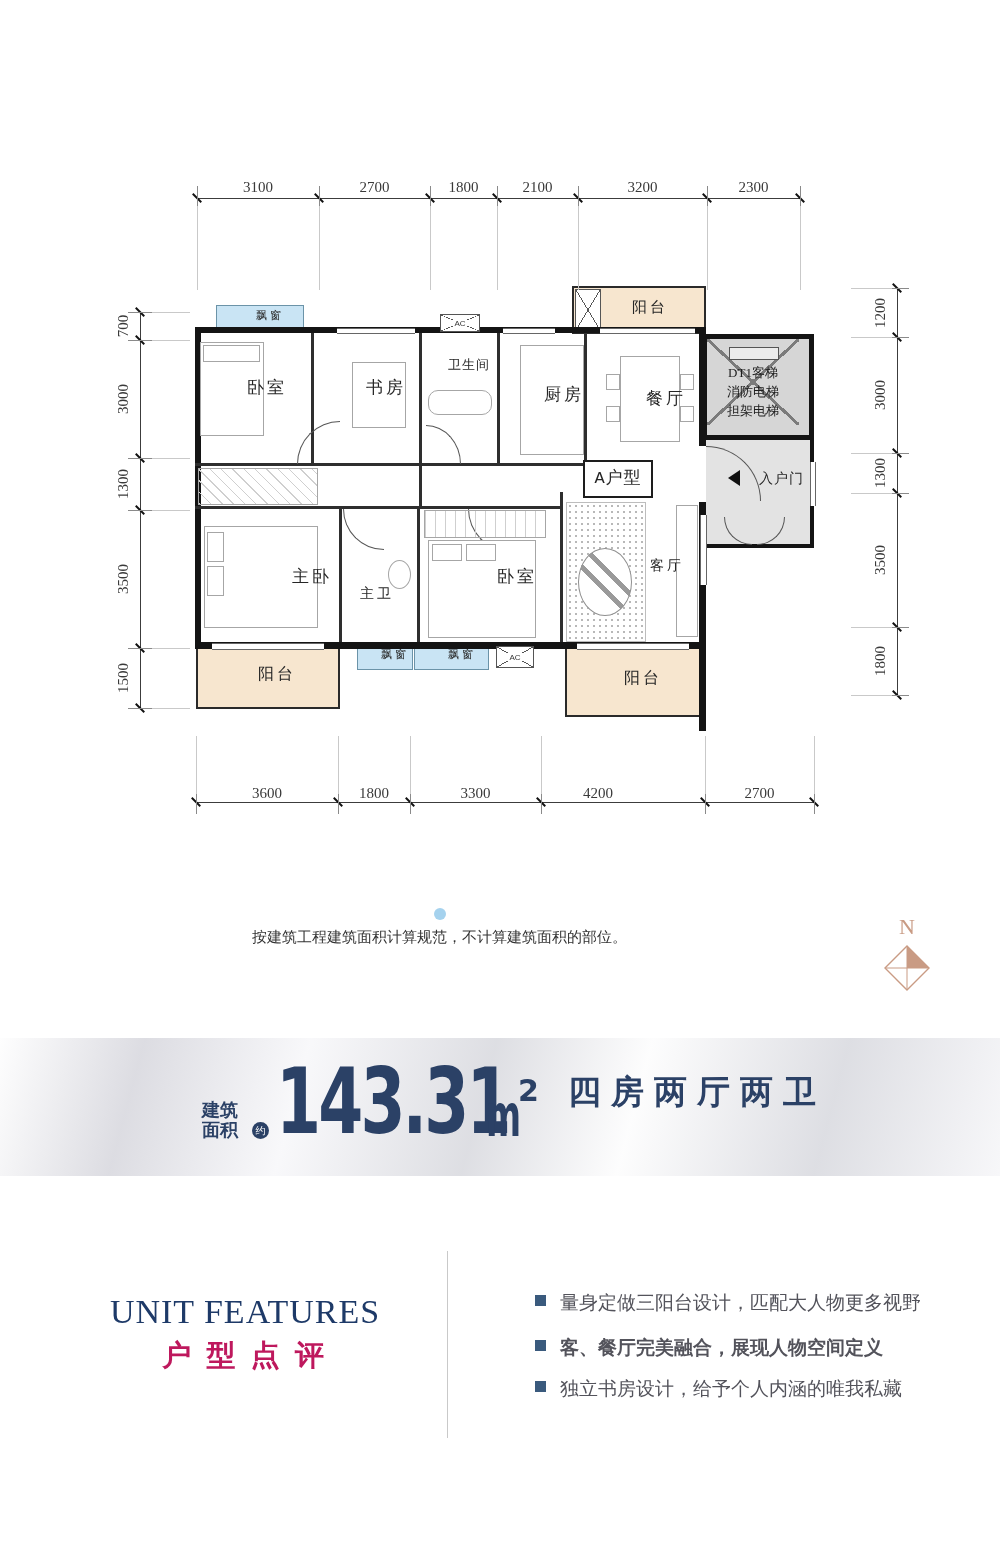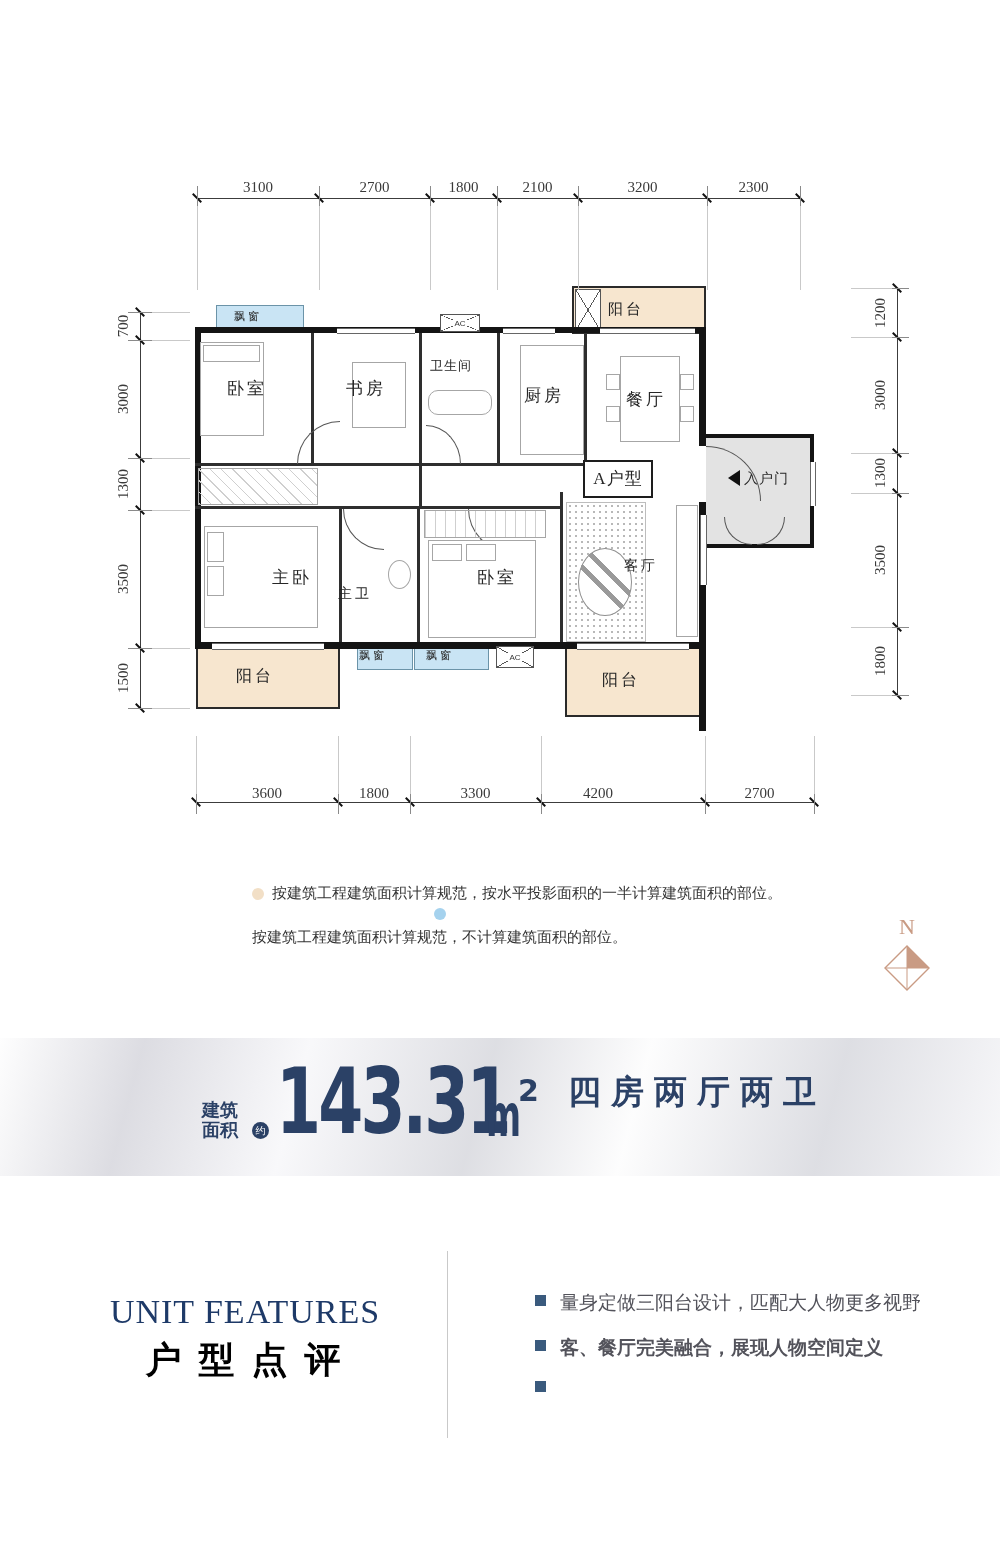--- a/index.html
+++ b/index.html
@@ -11,21 +11,21 @@
   .win{position:absolute;background:#fff;border-top:1px solid #666;border-bottom:1px solid #666;}
   .winv{position:absolute;background:#fff;border-left:1px solid #666;border-right:1px solid #666;}
   .fill{position:absolute;}
   .furn{position:absolute;border:1px solid #a6a6a6;background:#fff;}
   .arc{position:absolute;}
   .xlines{background-image:
       linear-gradient(to top right, transparent 48.8%, #555 48.8%, #555 51.2%, transparent 51.2%),
       linear-gradient(to bottom right, transparent 48.8%, #555 48.8%, #555 51.2%, transparent 51.2%);}
   .xbox{position:absolute;border:1px solid #555;background-color:#fff;display:flex;align-items:center;justify-content:center;
         font-size:8px;color:#333;}
-  .rl{position:absolute;font-family:Liberation Serif, serif;color:#262626;text-align:left;
+  .rl{position:absolute;font-family:Liberation Mono, monospace;color:#262626;text-align:right;
       letter-spacing:3px;line-height:1.2;}
   .dimtxt{font-family:"Liberation Serif",serif;font-size:15px;color:#3a3a3a;line-height:16px;}
   .legend-row{position:absolute;display:flex;align-items:center;gap:8px;}
   .legend-dot{width:12px;height:12px;border-radius:50%;flex:0 0 auto;}
   .legend-text{font-family:"Liberation Serif",serif;font-size:15px;color:#333;}
   .banner{position:absolute;left:0;top:1038px;width:1000px;height:138px;
      background:
        linear-gradient(105deg, rgba(255,255,255,.95) 0%, rgba(205,205,214,.45) 14%, rgba(250,250,252,.9) 30%,
          rgba(200,202,210,.35) 48%, rgba(255,255,255,.9) 63%, rgba(204,206,214,.4) 82%, rgba(248,248,250,.95) 100%),
        #e9e9ec;}
@@ -79,20 +79,29 @@
 
     <div class="abs" style="left:699px;top:446px;width:7px;height:56px;background:#fff;"></div>
     <div class="arc" style="left:706px;top:446px;width:54px;height:54px;border-top:1px solid #555;border-right:1px solid #555;border-top-right-radius:100%;"></div>
     <div class="arc" style="left:297px;top:421px;width:42px;height:42px;border-top:1px solid #555;border-left:1px solid #555;border-top-left-radius:100%;"></div>
     <div class="arc" style="left:343px;top:509px;width:40px;height:40px;border-bottom:1px solid #555;border-left:1px solid #555;border-bottom-left-radius:100%;"></div>
     <div class="arc" style="left:468px;top:509px;width:42px;height:42px;border-bottom:1px solid #555;border-left:1px solid #555;border-bottom-left-radius:100%;"></div>
     <div class="arc" style="left:426px;top:425px;width:34px;height:38px;border-top:1px solid #555;border-right:1px solid #555;border-top-right-radius:100%;"></div>
     <div class="arc" style="left:724px;top:517px;width:27px;height:27px;border-bottom:1px solid #555;border-left:1px solid #555;border-bottom-left-radius:100%;"></div>
     <div class="arc" style="left:757px;top:517px;width:27px;height:27px;border-bottom:1px solid #555;border-right:1px solid #555;border-bottom-right-radius:100%;"></div>
 
+    <div class="abs" style="left: 702px; top: 334px; width: 102px; height: 96px; border: 5px solid rgb(20, 20, 20); background: rgb(214, 214, 214);">
+      <div class="abs xlines" style="left:0;top:0;width:92px;height:86px;opacity:.7;"></div>
+      <div class="abs" style="left:22px;top:8px;width:48px;height:11px;border:1px solid #555;background:#ececec;"></div>
+      <div class="abs" style="left:0;top:24px;width:92px;text-align:center;font-family:'Liberation Serif',serif;font-size:13px;line-height:19px;color:#1d1d1d;">
+        <div>DT1客梯</div>
+        <div>消防电梯</div>
+        <div>担架电梯</div>
+      </div>
+    </div>
 
     <div class="furn" style="left:200px;top:342px;width:62px;height:92px;"></div>
     <div class="furn" style="left:203px;top:345px;width:55px;height:15px;"></div>
     <div class="furn" style="left:352px;top:362px;width:52px;height:64px;"></div>
     <div class="furn" style="left:428px;top:390px;width:62px;height:23px;border-radius:10px;"></div>
     <div class="furn" style="left:520px;top:345px;width:62px;height:108px;"></div>
     <div class="furn" style="left:620px;top:356px;width:58px;height:84px;"></div>
     <div class="furn" style="left:606px;top:374px;width:12px;height:14px;"></div>
     <div class="furn" style="left:680px;top:374px;width:12px;height:14px;"></div>
     <div class="furn" style="left:606px;top:406px;width:12px;height:14px;"></div>
@@ -237,24 +246,20 @@
         <div class="abs " style="left:885px;top:695px;width:24px;height:1px;background:#8a8a8a"></div>
         <div class="abs " style="left:851px;top:695px;width:41px;height:1px;background:#c9c9c9"></div>
         <div class="abs dimtxt" style="left:845px;top:304.5px;width:70px;height:16px;text-align:center;transform:rotate(-90deg)">1200</div>
         <div class="abs dimtxt" style="left:845px;top:387px;width:70px;height:16px;text-align:center;transform:rotate(-90deg)">3000</div>
         <div class="abs dimtxt" style="left:845px;top:465px;width:70px;height:16px;text-align:center;transform:rotate(-90deg)">1300</div>
         <div class="abs dimtxt" style="left:845px;top:552px;width:70px;height:16px;text-align:center;transform:rotate(-90deg)">3500</div>
         <div class="abs dimtxt" style="left:845px;top:653px;width:70px;height:16px;text-align:center;transform:rotate(-90deg)">1800</div>
       </div>
   </div>
 
-  <div class="legend-row" style="left:252px;top:884px;">
-    <div class="legend-dot" style="background: rgb(242, 223, 198);"></div>
-    <div class="legend-text">按建筑工程建筑面积计算规范，按水平投影面积的一半计算建筑面积的部位。</div>
-  </div>
   <div class="legend-row" style="left:252px;top:908px;flex-direction:column;">
     <div class="legend-dot" style="background: rgb(165, 210, 238);"></div>
     <div class="legend-text">按建筑工程建筑面积计算规范，不计算建筑面积的部位。</div>
   </div>
 
   <div class="abs" style="left:880px;top:914px;width:54px;height:86px;text-align:center;">
     <div style="font-family:'Liberation Serif',serif;font-size:22px;color:#c99b84;line-height:26px;">N</div>
     <svg width="48" height="48" viewBox="0 0 48 48" style="margin-top:4px;">
       <polygon points="24,2 46,24 24,46 2,24" fill="none" stroke="#c99b84" stroke-width="1.4"></polygon>
       <line x1="24" y1="2" x2="24" y2="46" stroke="#c99b84" stroke-width="1"></line>
@@ -269,28 +274,29 @@
       <div>面积</div>
     </div>
     <div class="abs" style="left: 252px; top: 84px; width: 17px; height: 17px; border-radius: 50%; color: rgb(255, 255, 255); font-size: 10px; line-height: 17px; text-align: center; background: rgb(43, 65, 102);">约</div>
     <div class="abs navy" style="left:276px;top:19px;font-size:90px;font-weight:bold;letter-spacing:-4px;line-height:1;font-family:'DejaVu Sans',sans-serif;transform:scaleX(0.72);transform-origin:left top;">143.31</div>
     <div class="abs navy" style="left:486px;top:49px;font-size:58px;font-weight:bold;line-height:1;font-family:'DejaVu Sans',sans-serif;transform:scaleX(0.58);transform-origin:left top;">m</div>
     <div class="abs navy" style="left:518px;top:38px;font-size:30px;font-weight:bold;line-height:1;font-family:'DejaVu Sans',sans-serif;">2</div>
     <div class="abs navy" style="left:568px;top:32px;font-size:33px;letter-spacing:10px;font-family:'Liberation Serif',serif;font-weight:600;">四房两厅两卫</div>
   </div>
 
   <div class="abs" style="left:95px;top:1293px;width:300px;text-align:center;font-family:'Liberation Serif',serif;font-size:34px;color:#1e3a68;letter-spacing:1px;">UNIT FEATURES</div>
-  <div class="abs" style="left:95px;top:1336px;width:300px;text-align:center;font-family:'Liberation Serif',serif;font-weight:bold;font-size:36px;color:#000000;letter-spacing:4px;">户 型 点 评</div>
+  <div class="abs" style="left:95px;top:1336px;width:300px;text-align:center;font-family:'Liberation Serif',serif;font-weight:bold;font-size:29px;color:#be185d;letter-spacing:4px;">户 型 点 评</div>
   <div class="abs" style="left:447px;top:1251px;width:1px;height:187px;background:#c9c9c9;"></div>
 
   <div class="feat-item" style="left:535px;top:1290px;width:430px;">
     <div class="feat-bullet"></div>
     <div class="feat-text">量身定做三阳台设计，匹配大人物更多视野</div>
   </div>
   <div class="feat-item" style="left:535px;top:1335px;width:430px;font-weight:bold;">
     <div class="feat-bullet"></div>
     <div class="feat-text">客、餐厅完美融合，展现人物空间定义</div>
   </div>
   <div class="feat-item" style="left:535px;top:1376px;width:430px;">
     <div class="feat-bullet"></div>
+    <div class="feat-text">独立书房设计，给予个人内涵的唯我私藏</div>
   </div>
 
 </div>
 
 </body></html>

